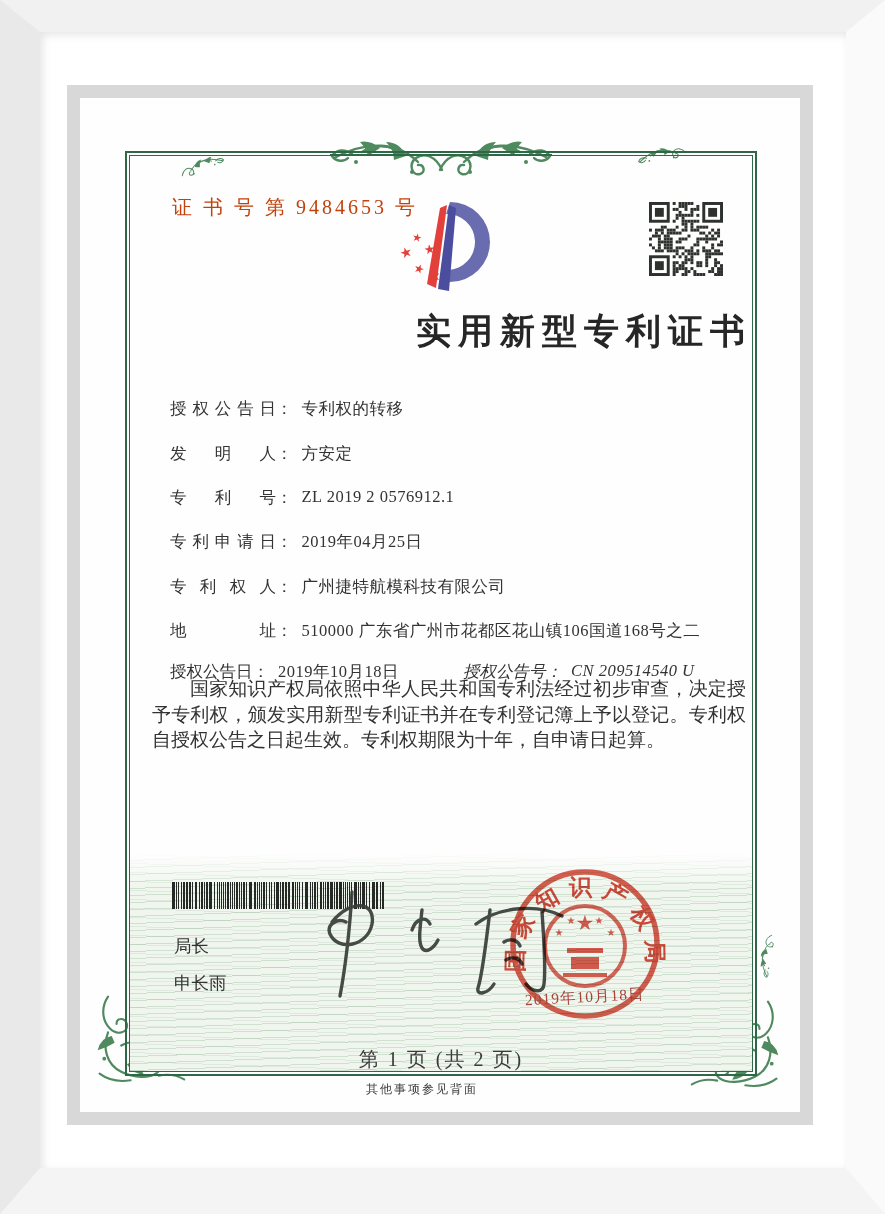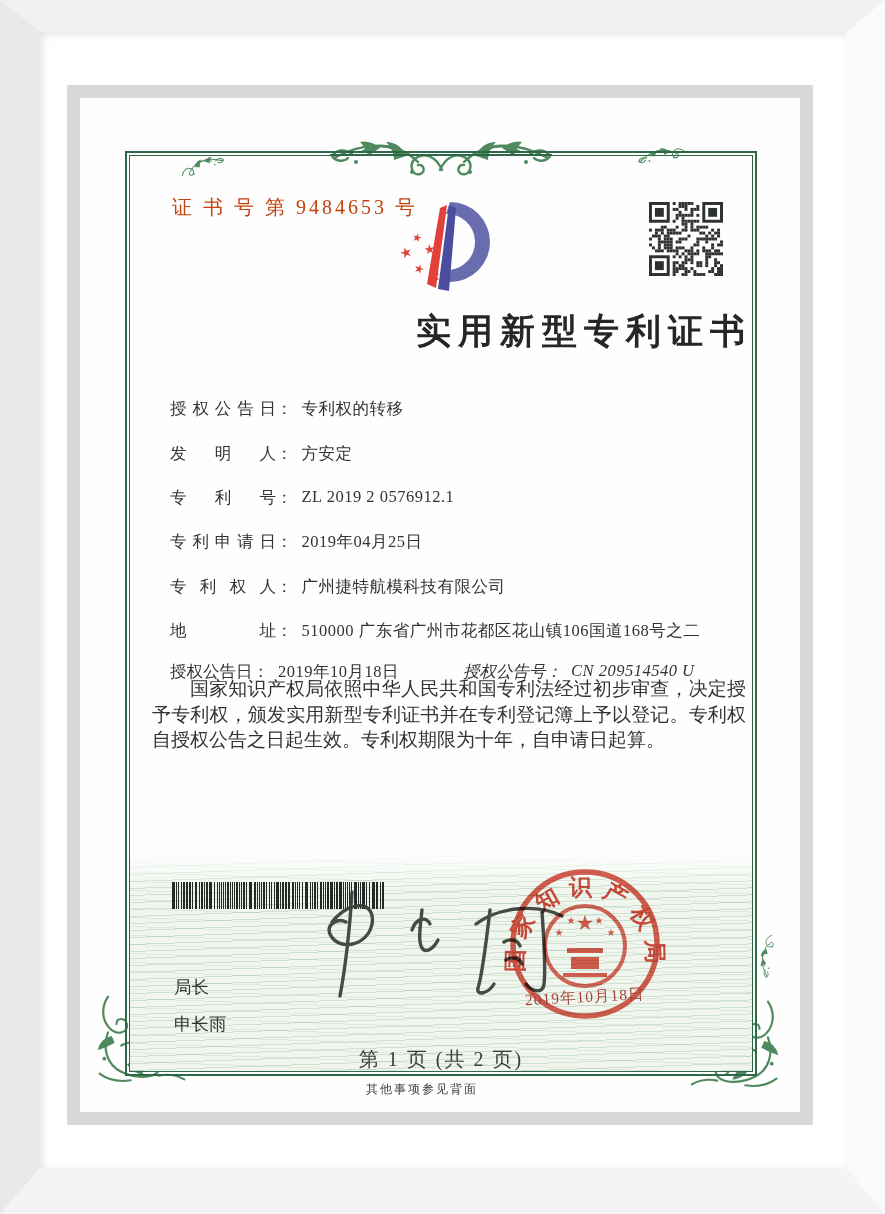--- a/index.html
+++ b/index.html
@@ -43,21 +43,21 @@
   .flabel.plain{width:auto;text-align:center;text-align-last:auto;}
   .fcolon{flex:none;margin-right:9px;}
   .fvalue{letter-spacing:0.5px;white-space:nowrap;}
   .grant2{margin-left:64px;display:flex;font-style:italic;}
 
   .paragraphs{position:absolute;left:22px;top:520px;width:594px;font-size:19px;
     line-height:25.5px;text-align:justify;color:#333;}
   .paragraphs p{margin:0;text-indent:2em;}
 
   .barcode{position:absolute;left:42px;top:726px;width:216px;height:27px;}
-  .signer{position:absolute;left:44px;top:778px;font-size:17.5px;color:#333;margin-top:41px;}
+  .signer{position:absolute;left:44px;top:778px;font-size:17.5px;color:#333;}
   .signer div{margin-bottom:13px;}
   .signature{position:absolute;left:150px;top:728px;opacity:0.92;}
   .seal{position:absolute;left:355px;top:700px;mix-blend-mode:multiply;opacity:0.93;}
   .pageinfo{position:absolute;left:0;right:0;top:890px;text-align:center;
     font-size:20px;letter-spacing:2px;color:#3a3a3a;}
   .back-note{position:absolute;left:0;right:0;top:983px;text-align:center;
     transform:translateX(-18px);font-size:12px;letter-spacing:2px;color:#3c3c3c;}
 
   .orn{position:absolute;color:#4f8a5f;}
 </style>

